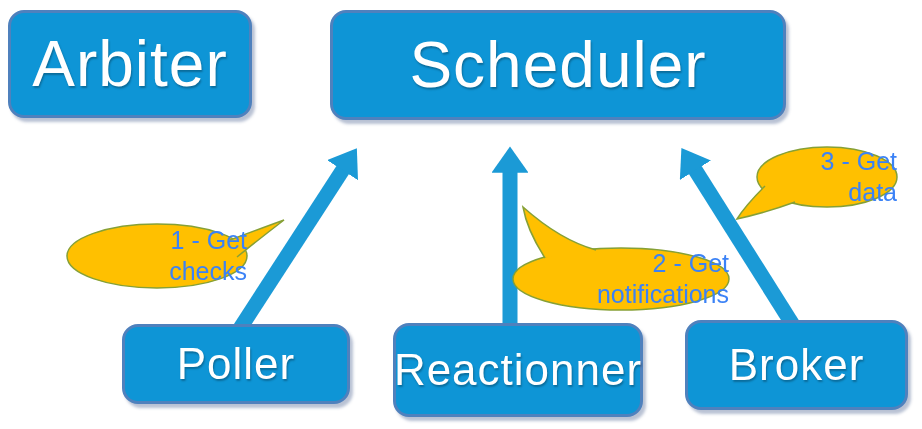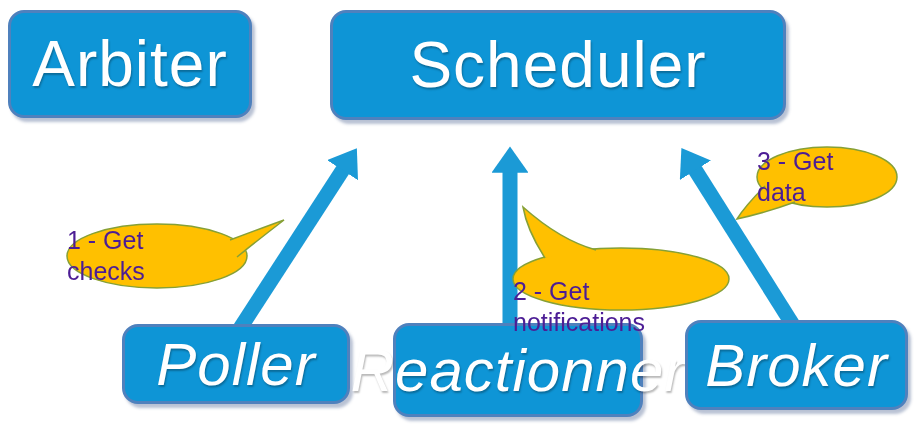--- a/index.html
+++ b/index.html
@@ -25,42 +25,42 @@
     box-shadow: 3px 4px 3px rgba(100, 120, 160, 0.45);
     color: #ffffff;
     display: flex;
     align-items: center;
     justify-content: center;
     text-shadow: 1px 2px 2px rgba(0, 0, 0, 0.28);
     letter-spacing: 1px;
     z-index: 2;
   }
   .node-top { font-size: 64px; }
-  .node-bottom { font-size: 60px; font-style: italic; }
+  .node-bottom { font-size: 44px; }
   .node-arbiter     { left: 8px;   top: 10px;  width: 244px; height: 108px; }
   .node-scheduler   { left: 330px; top: 10px;  width: 456px; height: 110px; }
   .node-poller      { left: 122px; top: 324px; width: 228px; height: 80px; }
   .node-reactionner { left: 393px; top: 323px; width: 250px; height: 94px; }
   .node-broker      { left: 685px; top: 320px; width: 223px; height: 90px; justify-content: center; }
   .arrows-layer { z-index: 1; }
   .callouts-layer { z-index: 3; }
   .callout-text {
     position: absolute;
     z-index: 4;
     display: flex;
     flex-direction: column;
-    align-items: flex-start;
+    align-items: flex-end;
     justify-content: center;
-    color: #4c1d95;
+    color: #3b82f6;
     font-size: 25px;
     line-height: 31px;
     text-align: center;
   }
   .callout-text-1 { left: 67px;  top: 224px; width: 180px; height: 64px; }
-  .callout-text-2 { left: 513px; top: 248px; width: 216px; height: 62px; margin-top: 28px; }
+  .callout-text-2 { left: 513px; top: 248px; width: 216px; height: 62px; }
   .callout-text-3 { left: 757px; top: 147px; width: 140px; height: 60px; }
 </style>
 </head>
 <body>
 
 <div class="stage">
 
   <svg class="layer arrows-layer" viewBox="0 0 922 429">
     <defs>
       <marker id="ah" viewBox="0 0 10 14" refX="1" refY="7" markerWidth="1.75" markerHeight="2.45" orient="auto">

